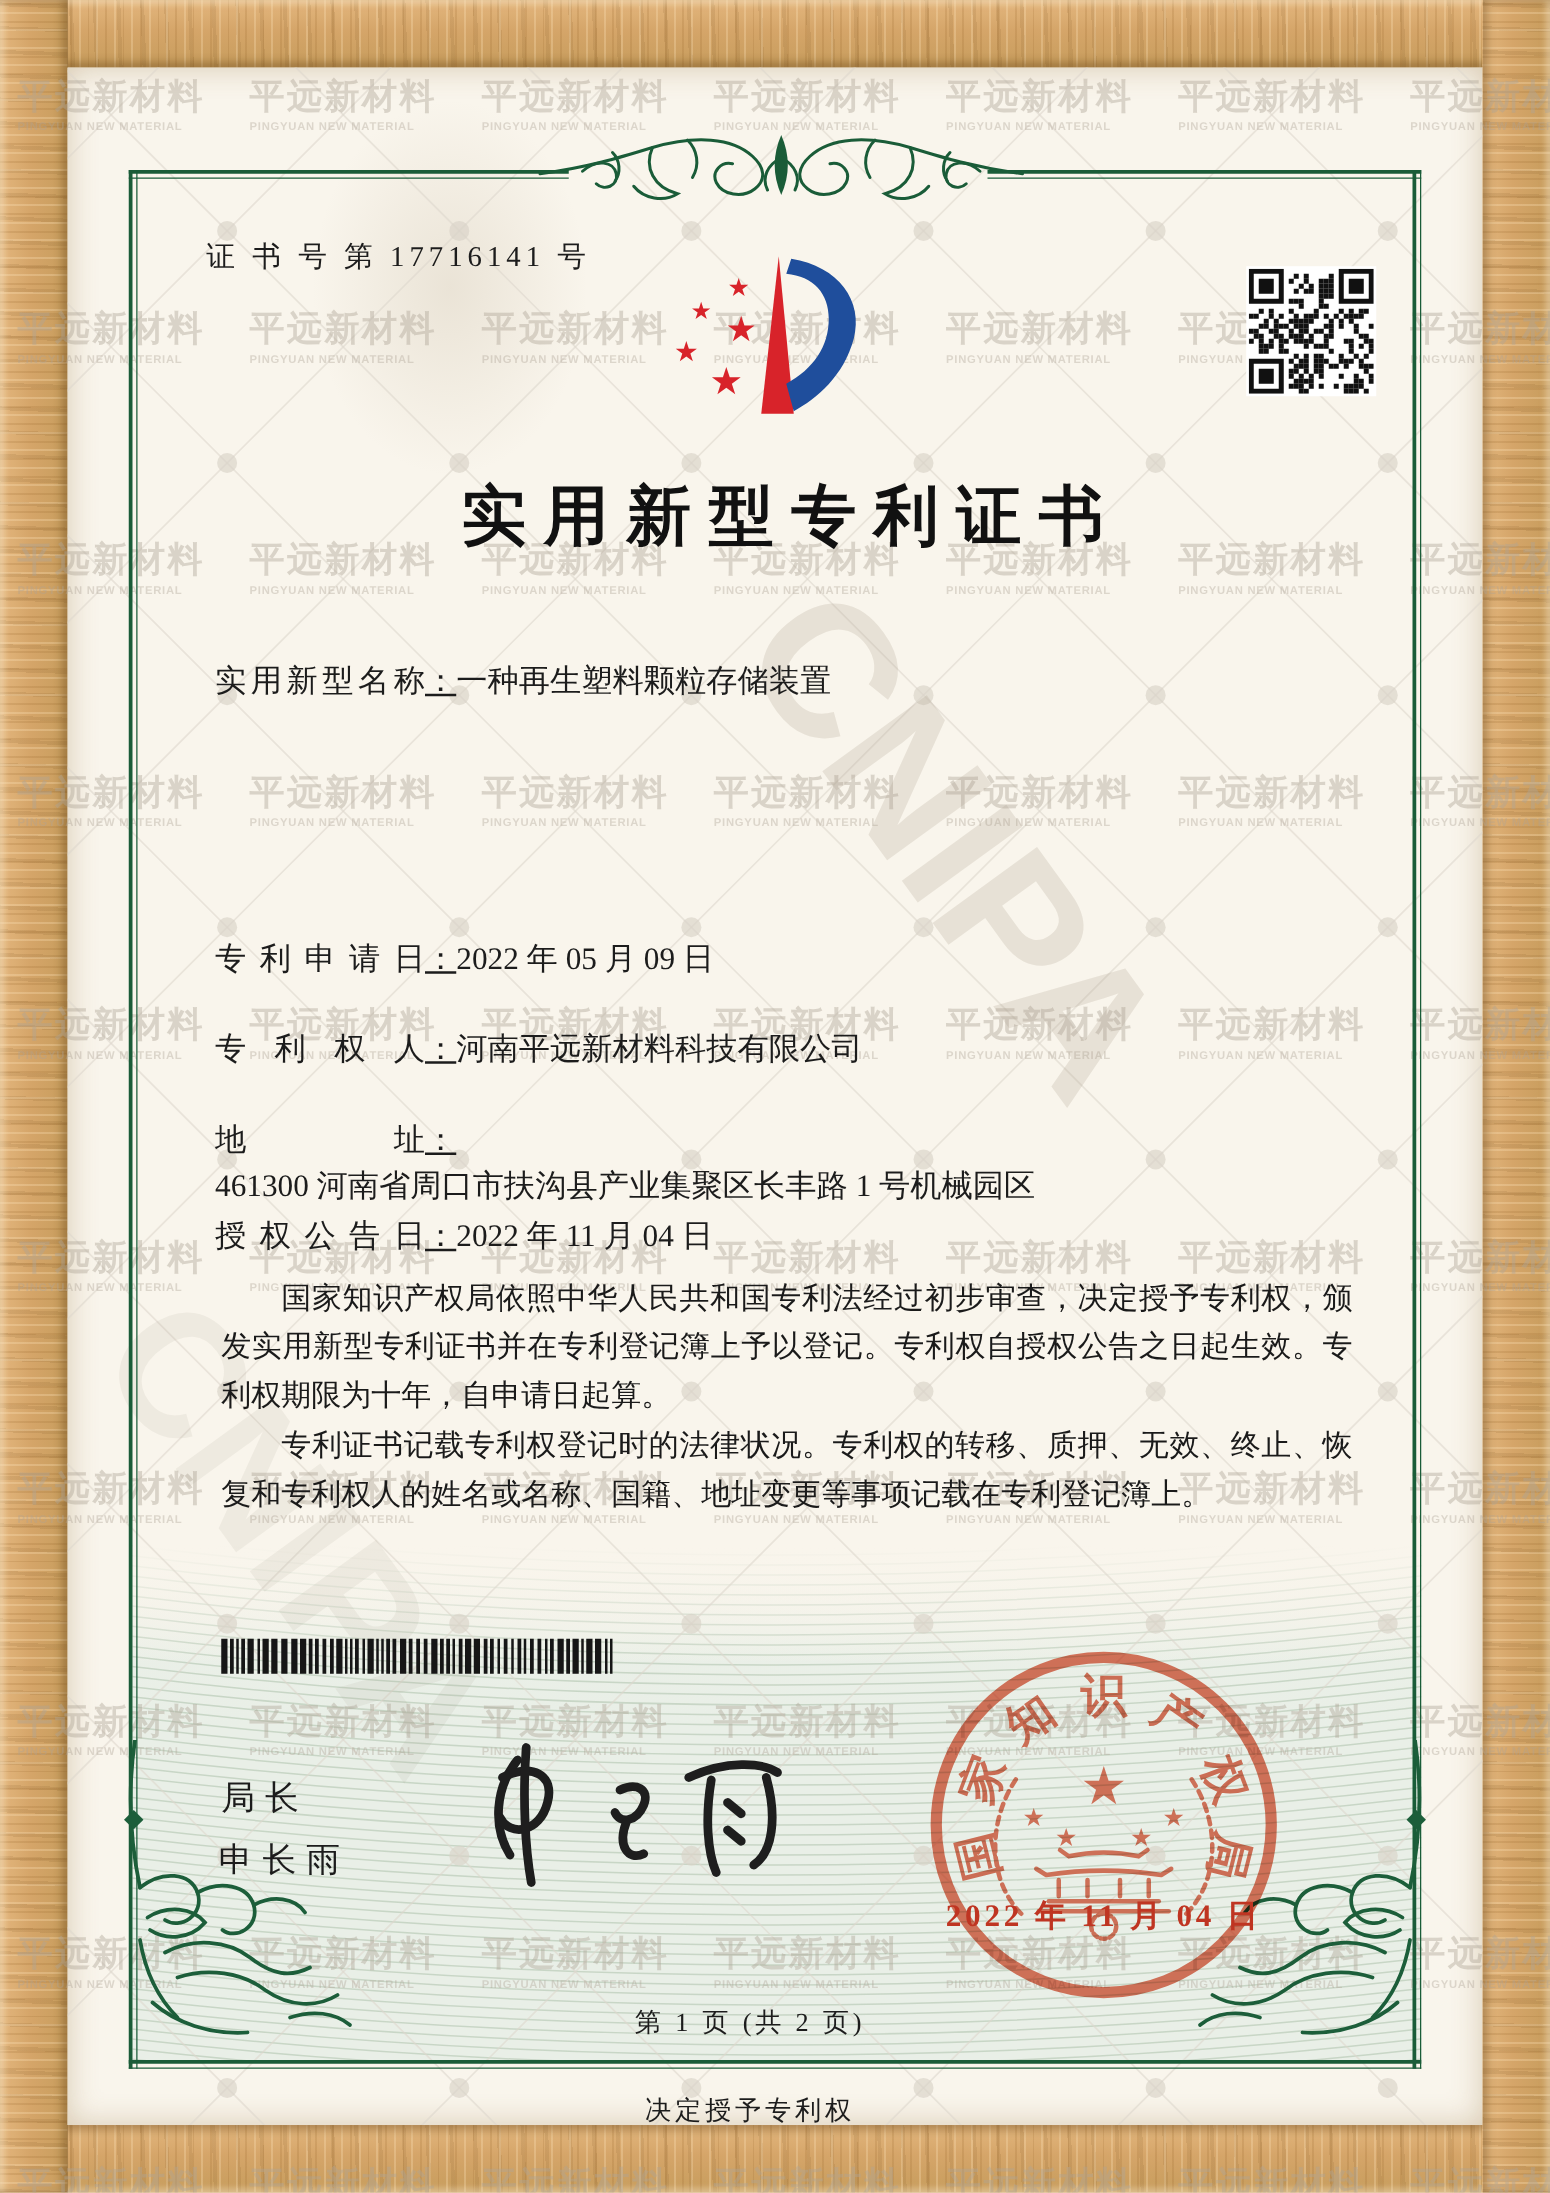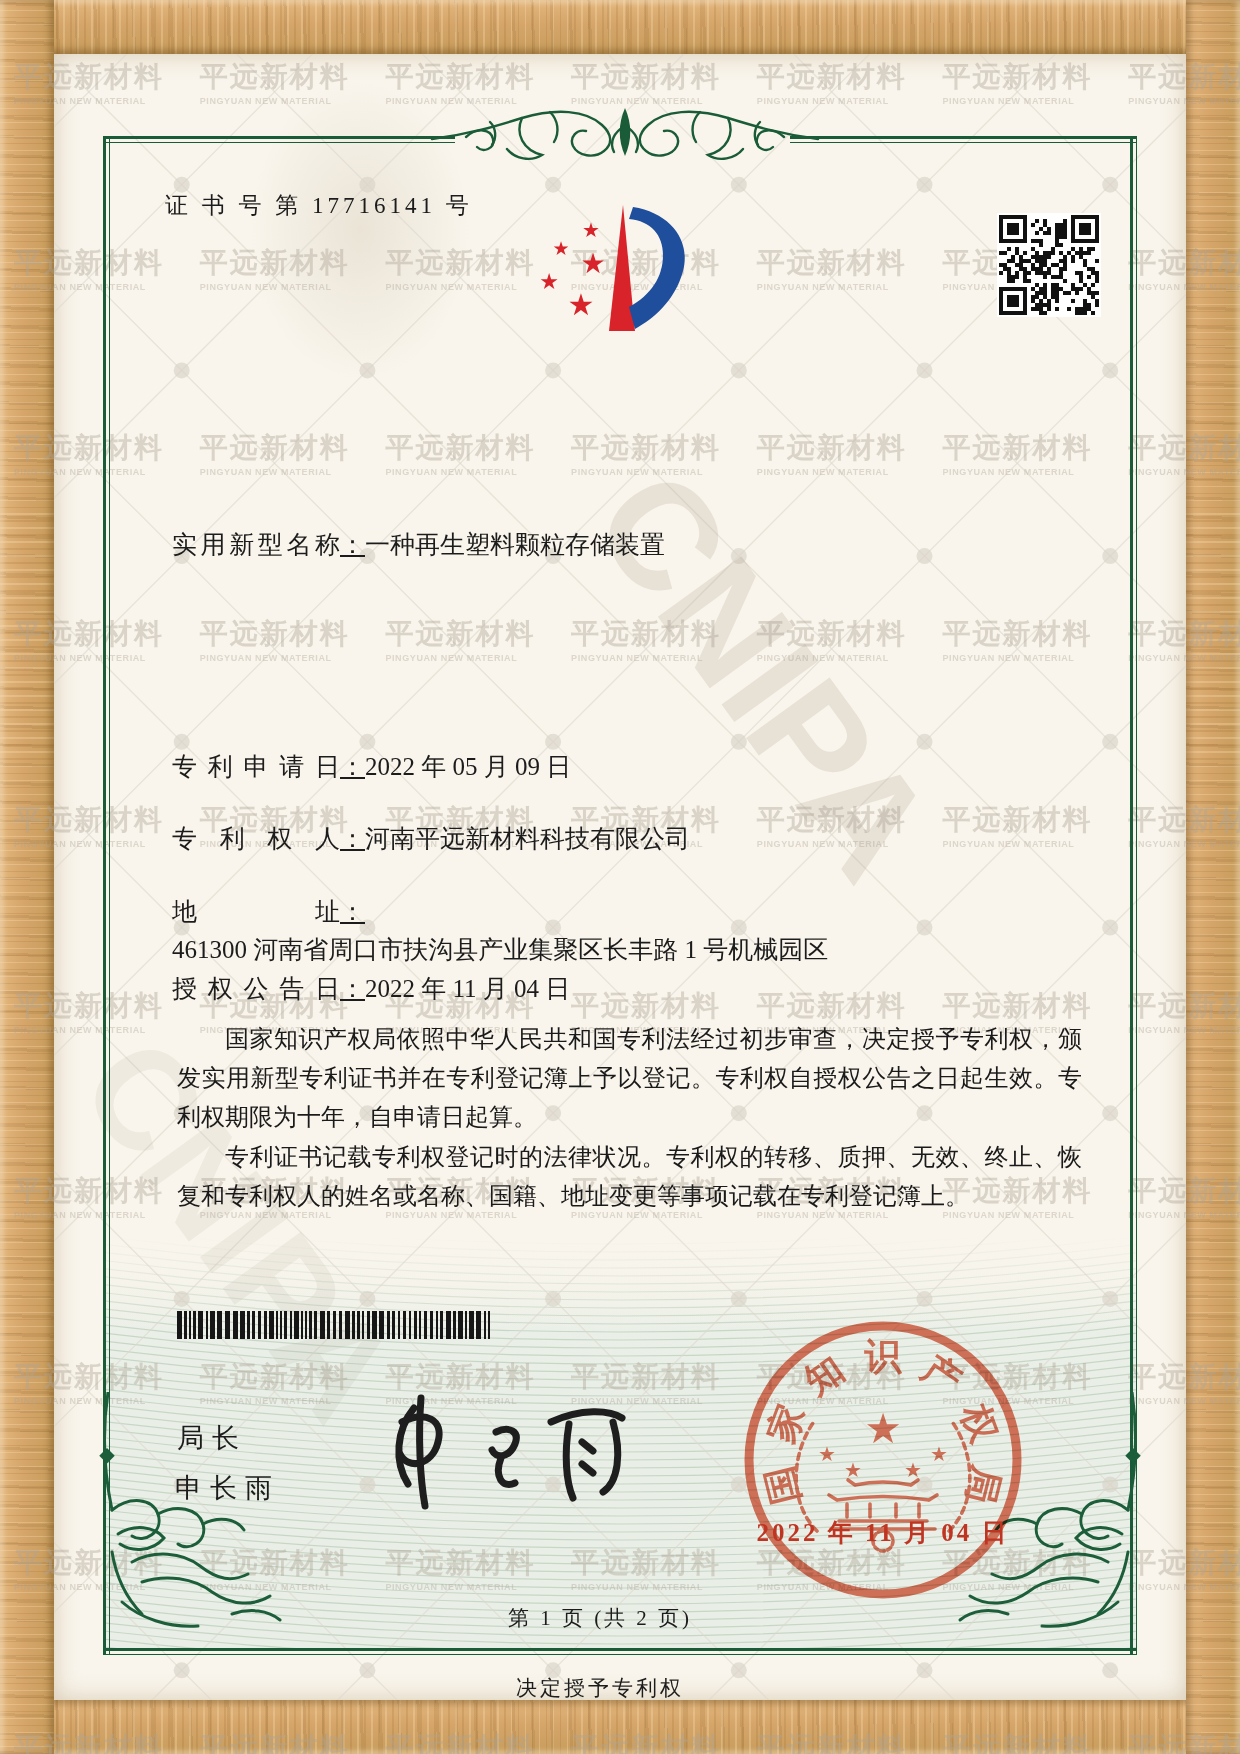--- a/index.html
+++ b/index.html
@@ -872,20 +872,21 @@
         <rect x="4" y="4" width="20" height="20" fill="#fff"></rect>
         <rect x="8" y="8" width="12" height="12" fill="#111"></rect>
         <rect x="72" y="0" width="28" height="28" fill="#111"></rect>
         <rect x="76" y="4" width="20" height="20" fill="#fff"></rect>
         <rect x="80" y="8" width="12" height="12" fill="#111"></rect>
         <rect x="0" y="72" width="28" height="28" fill="#111"></rect>
         <rect x="4" y="76" width="20" height="20" fill="#fff"></rect>
         <rect x="8" y="80" width="12" height="12" fill="#111"></rect>
       </svg></div>
 
+  <div class="title">实用新型专利证书</div>
 
   <div class="frow" style="top:528px;">
     <span class="flabel">实用新型名称</span><span>：</span><span class="fvalue">一种再生塑料颗粒存储装置</span>
   </div>
   <div class="frow" style="top:750px;">
     <span class="flabel">专利申请日</span><span>：</span><span class="fvalue">2022 年 05 月 09 日</span>
   </div>
   <div class="frow" style="top:822px;">
     <span class="flabel">专利权人</span><span>：</span><span class="fvalue">河南平远新材料科技有限公司</span>
   </div>

